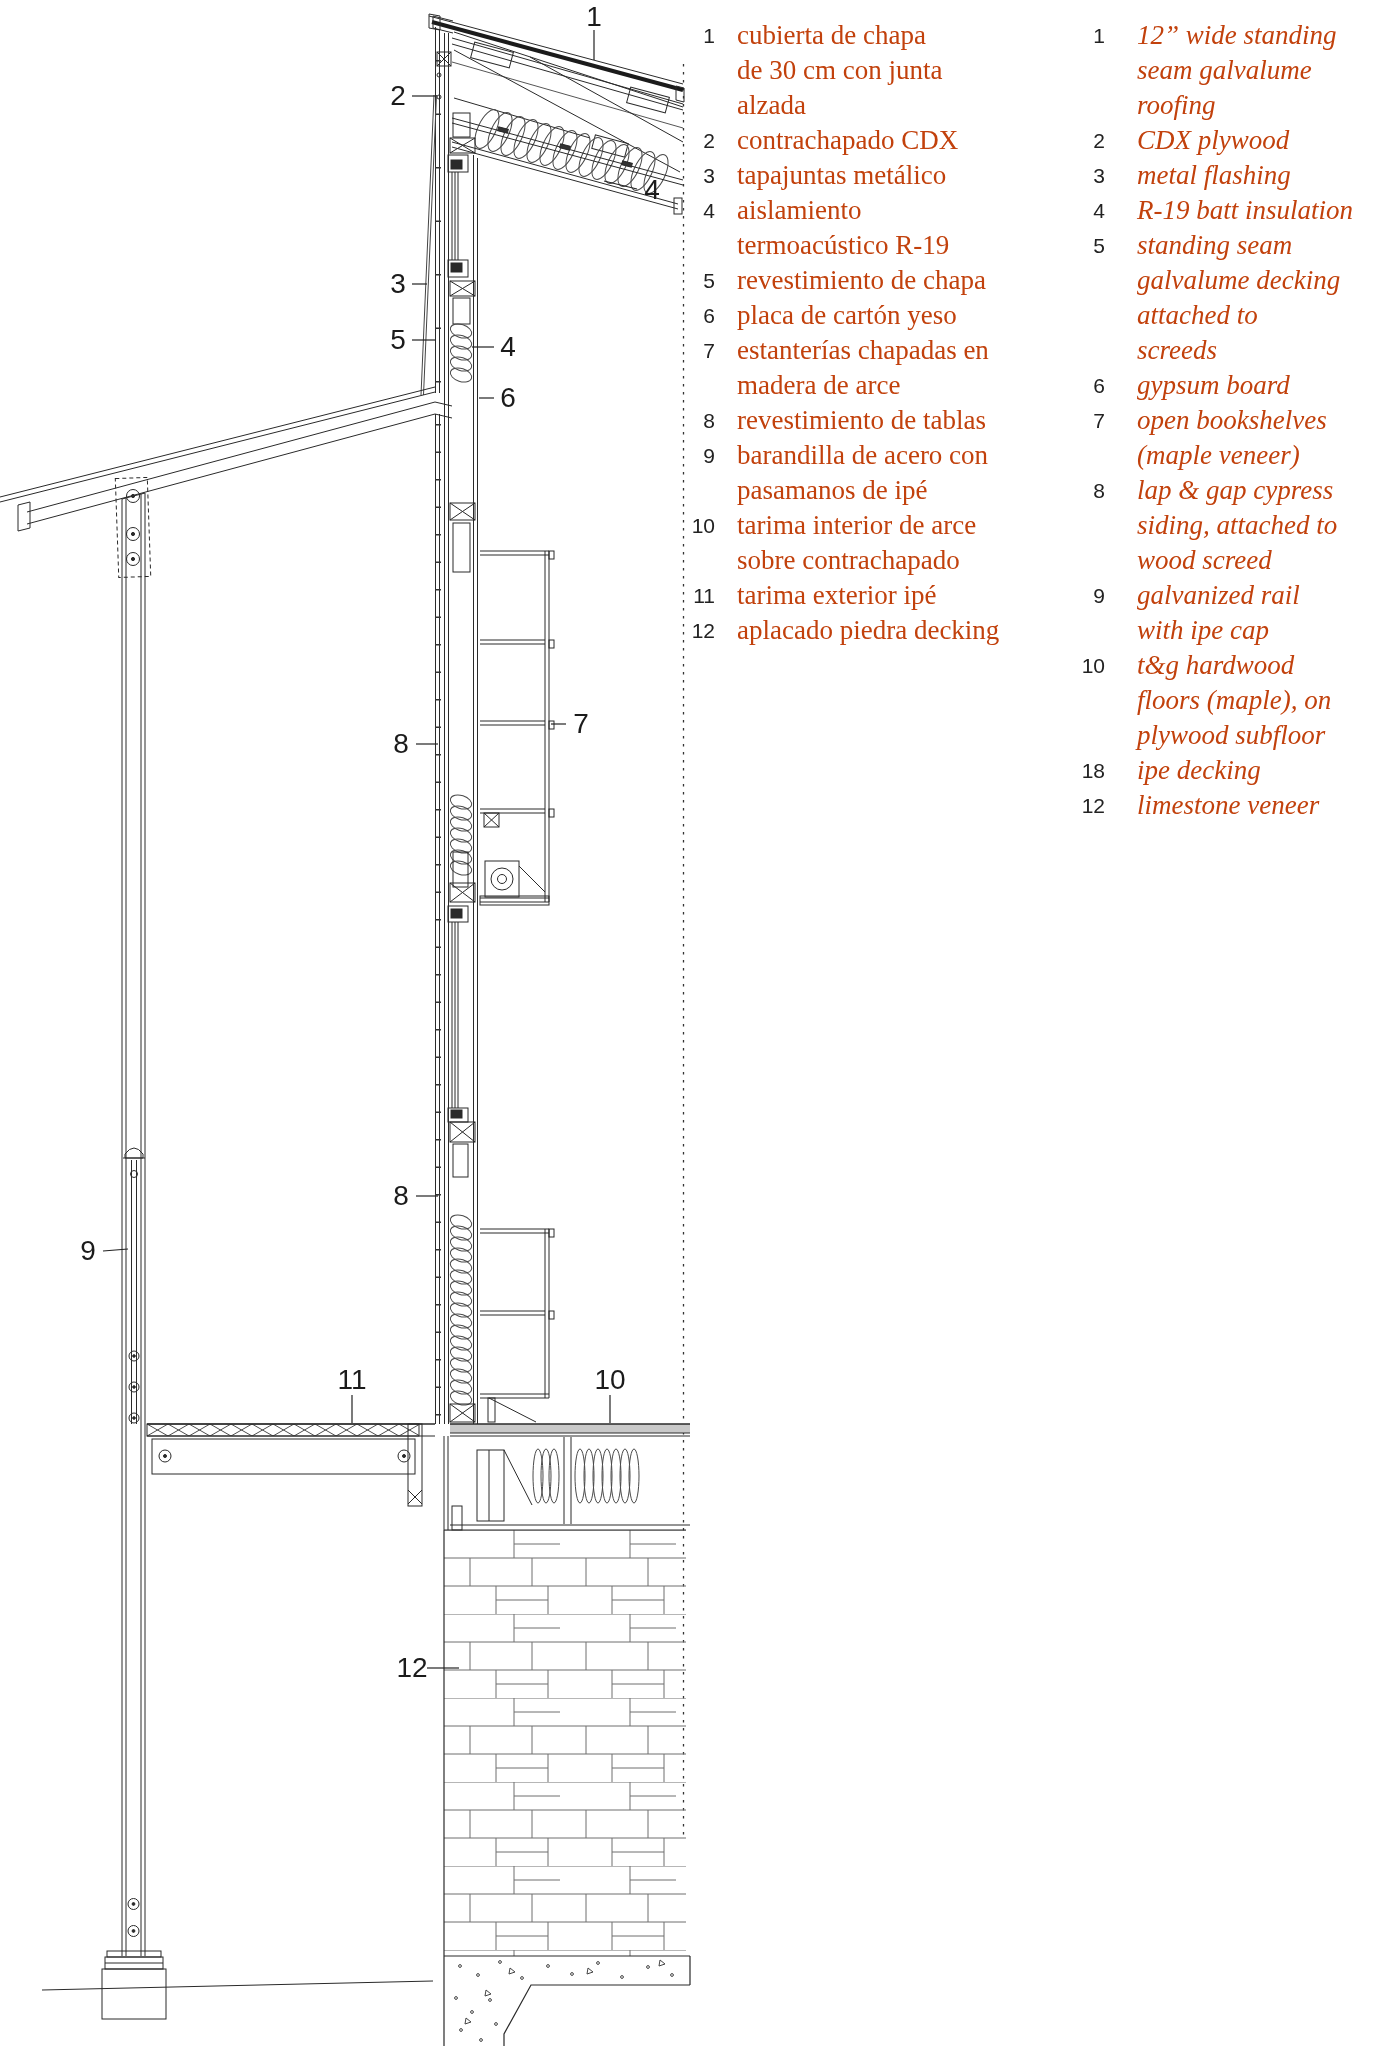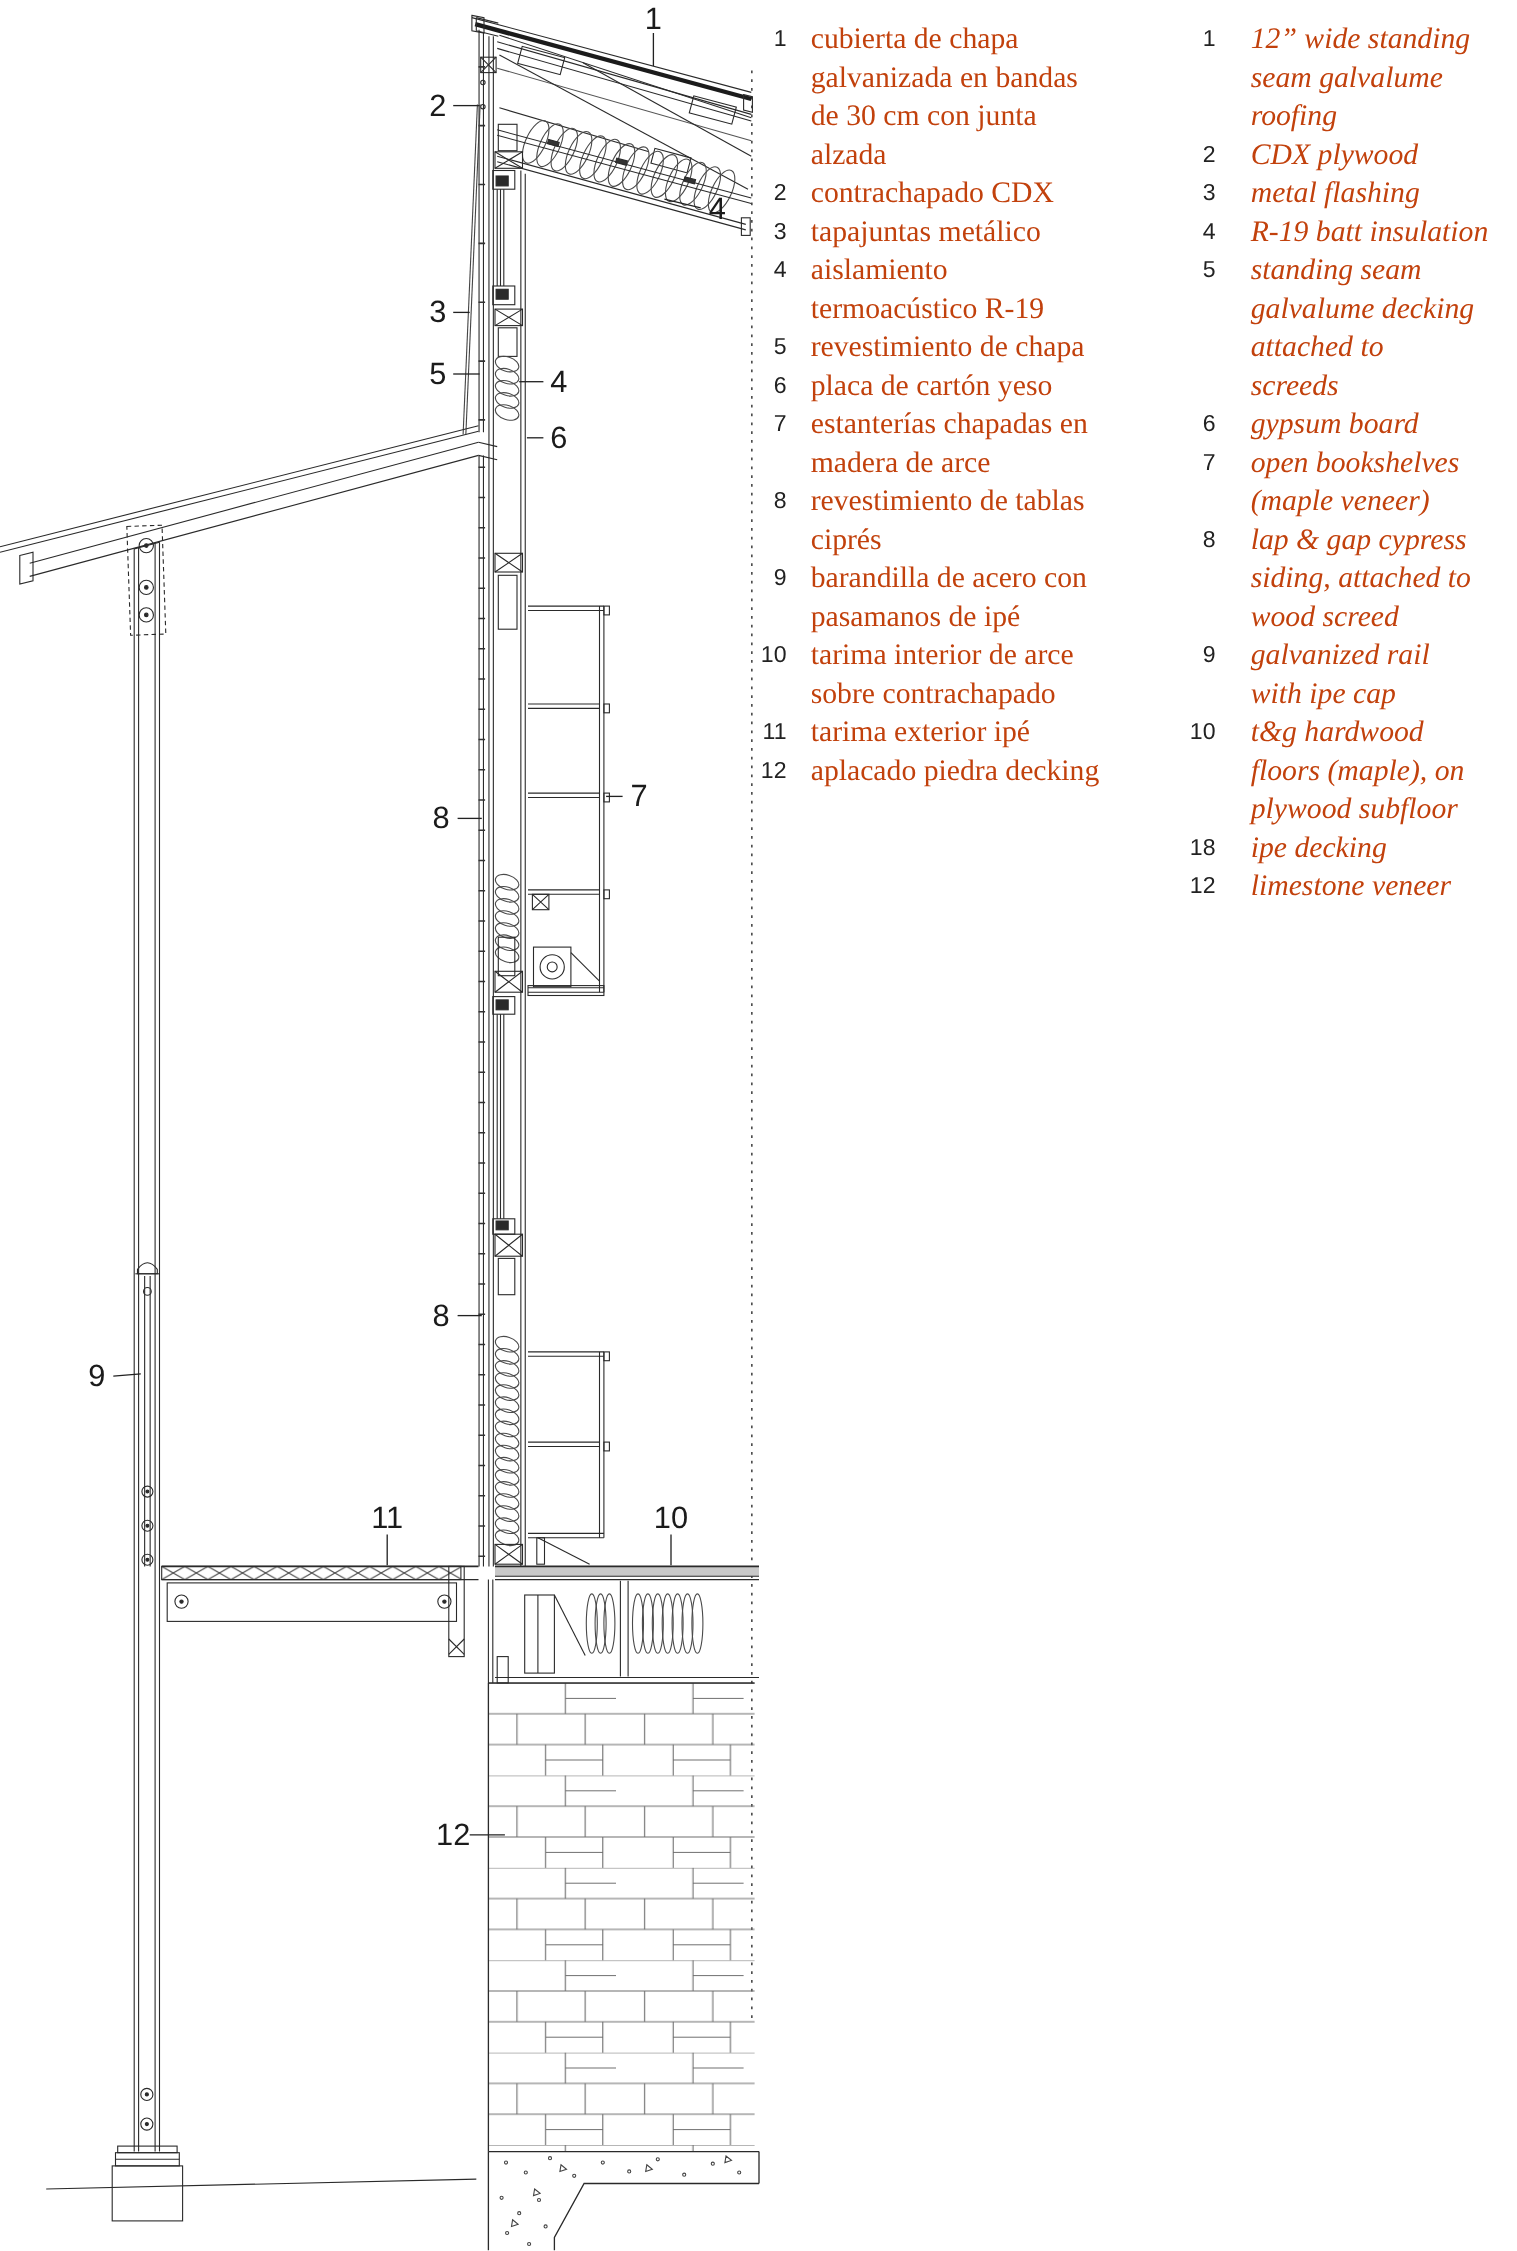--- a/index.html
+++ b/index.html
@@ -375,24 +375,20 @@
     <div class="callout" style="left: 412px; top: 1668px;">12</div>
   </div>
 
 <div id="legend-es" class="legend">
     <div class="lg-row">
       <span class="lg-num">1</span>
       <span class="lg-txt">cubierta de chapa</span>
     </div>
     <div class="lg-row">
       <span class="lg-num"></span>
-      <span class="lg-txt">galvanizada en bandas</span>
-    </div>
-    <div class="lg-row">
-      <span class="lg-num"></span>
       <span class="lg-txt">de 30 cm con junta</span>
     </div>
     <div class="lg-row">
       <span class="lg-num"></span>
       <span class="lg-txt">alzada</span>
     </div>
     <div class="lg-row">
       <span class="lg-num">2</span>
       <span class="lg-txt">contrachapado CDX</span>
     </div>
@@ -422,24 +418,20 @@
     </div>
     <div class="lg-row">
       <span class="lg-num"></span>
       <span class="lg-txt">madera de arce</span>
     </div>
     <div class="lg-row">
       <span class="lg-num">8</span>
       <span class="lg-txt">revestimiento de tablas</span>
     </div>
     <div class="lg-row">
-      <span class="lg-num"></span>
-      <span class="lg-txt">ciprés</span>
-    </div>
-    <div class="lg-row">
       <span class="lg-num">9</span>
       <span class="lg-txt">barandilla de acero con</span>
     </div>
     <div class="lg-row">
       <span class="lg-num"></span>
       <span class="lg-txt">pasamanos de ipé</span>
     </div>
     <div class="lg-row">
       <span class="lg-num">10</span>
       <span class="lg-txt">tarima interior de arce</span>

